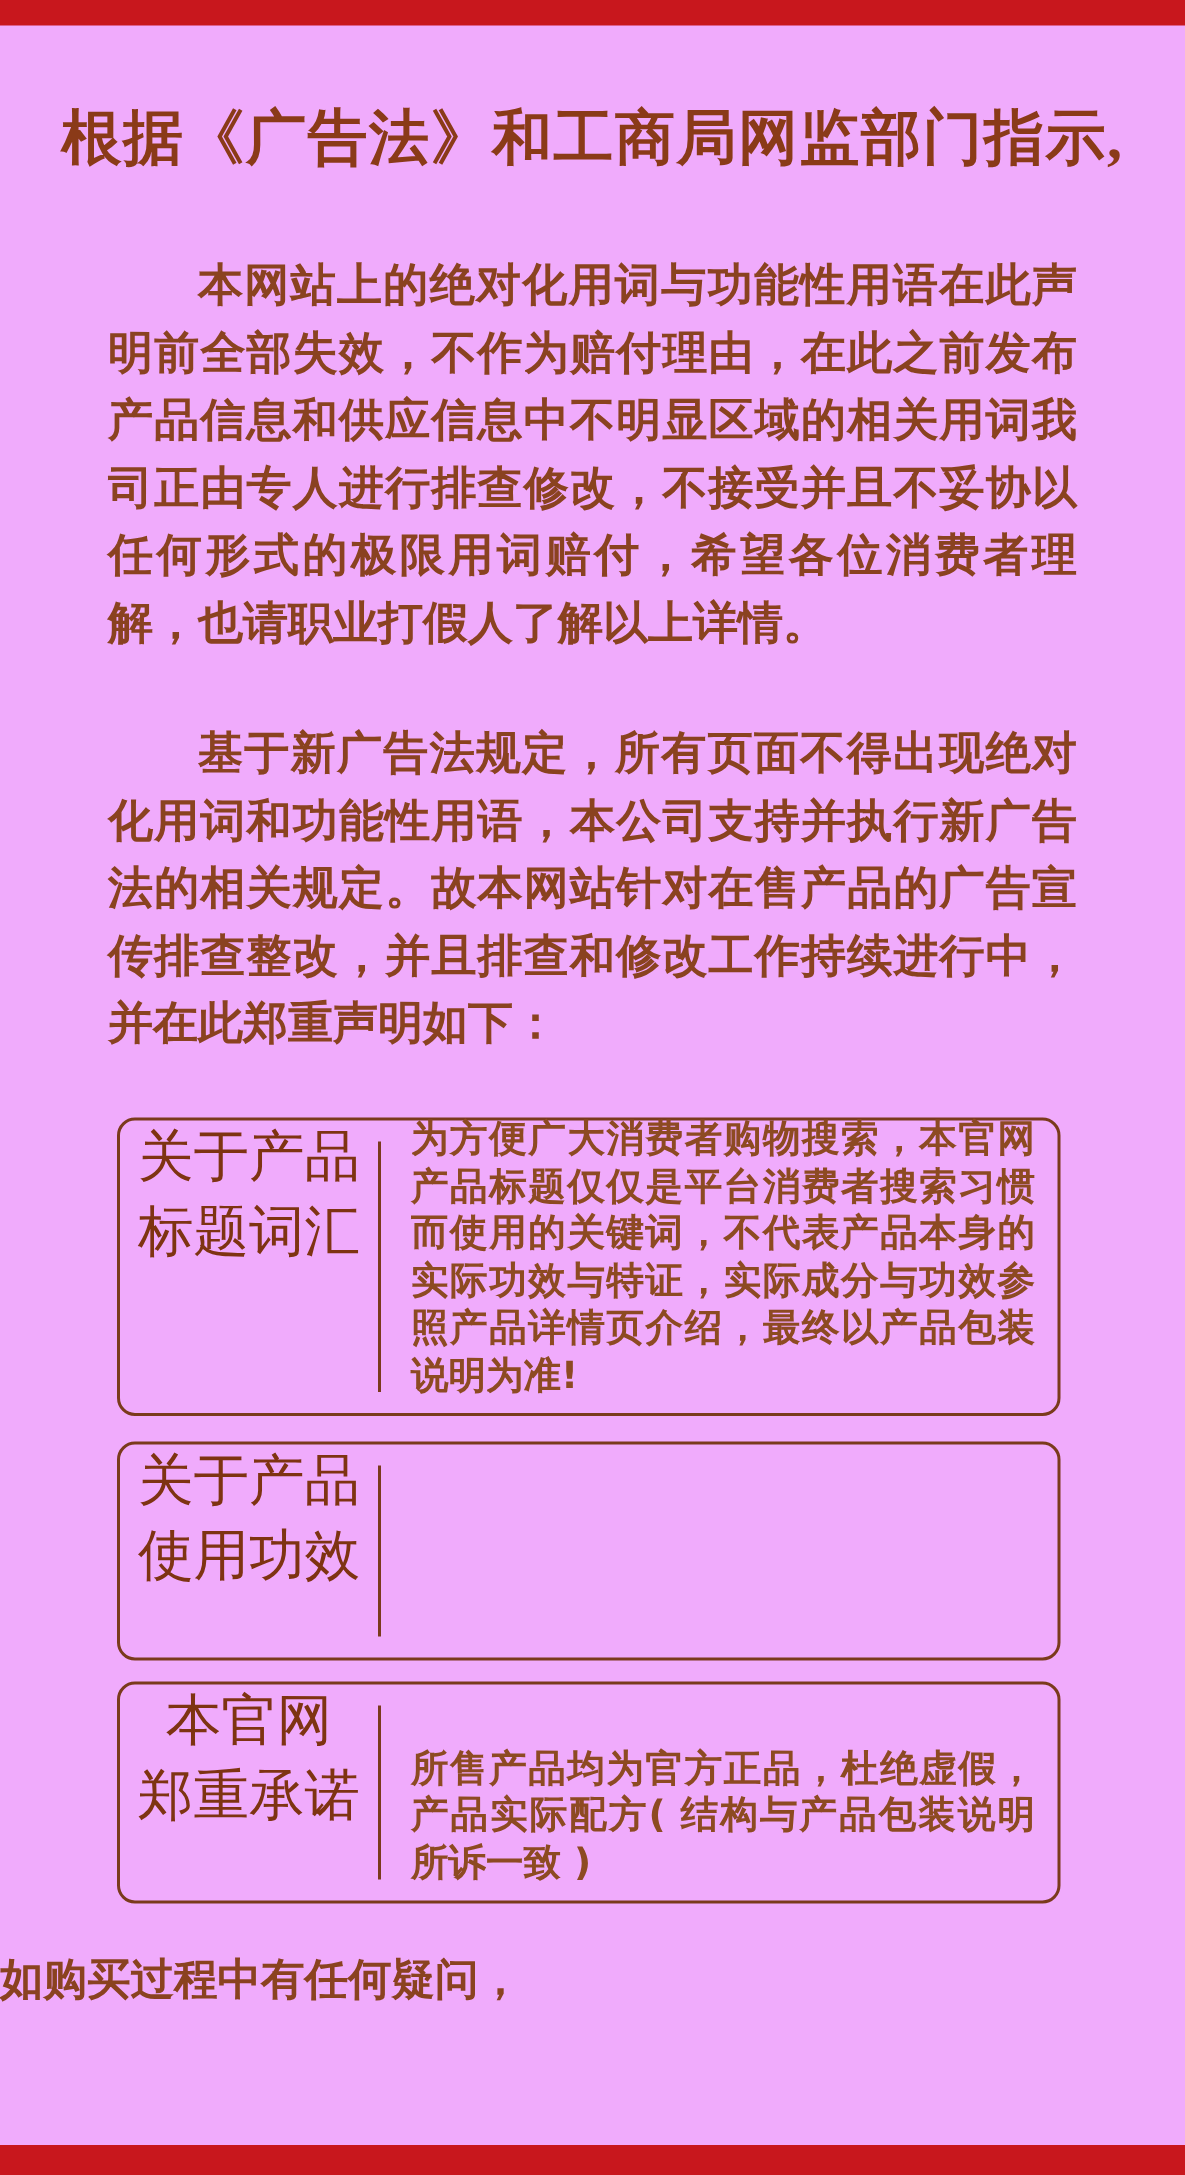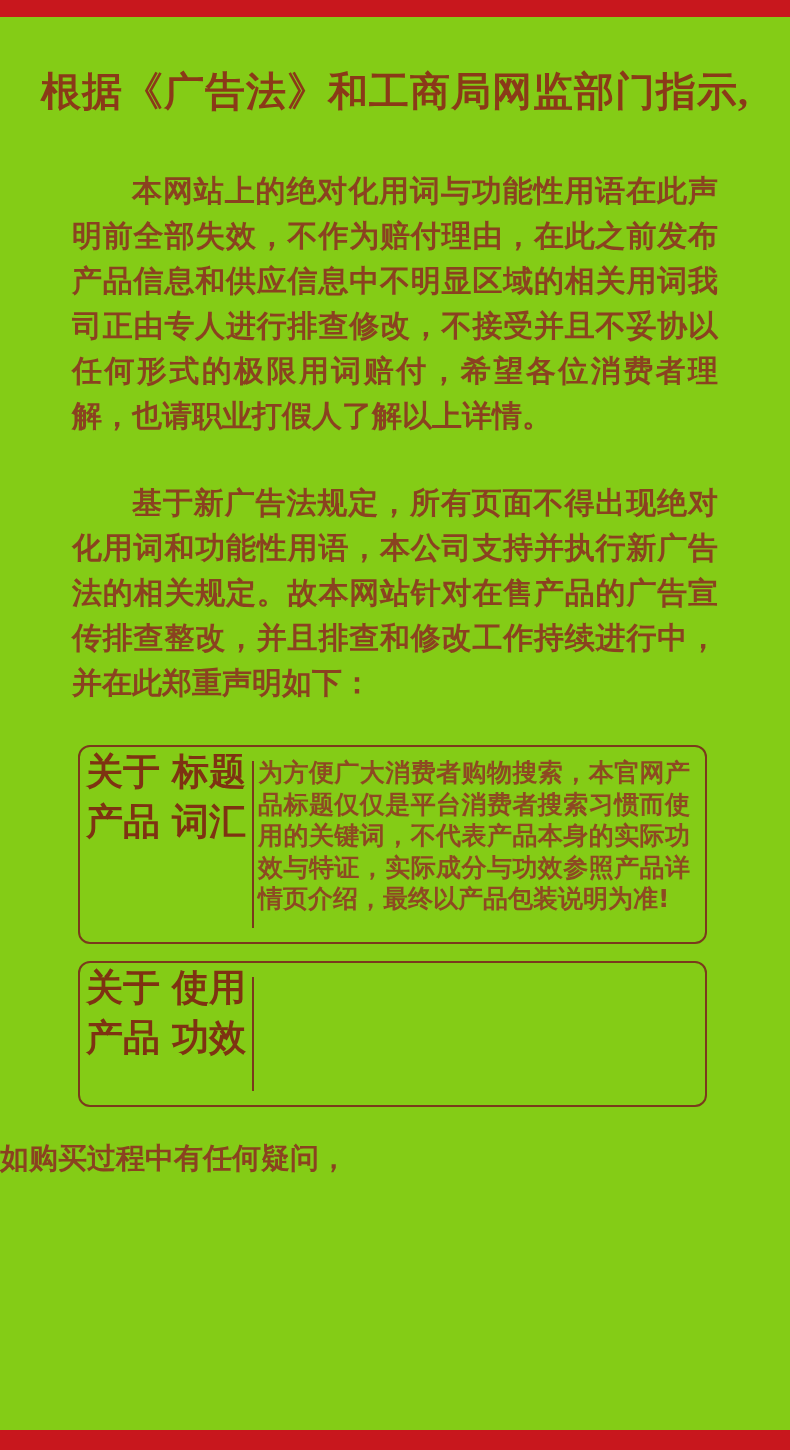--- a/index.html
+++ b/index.html
@@ -3,21 +3,21 @@
 <meta charset="utf-8">
 <style>
   html, body { margin: 0; padding: 0; }
   body { background: #e8e8e8; }
 
   .page {
     position: relative;
     width: 790px;
     height: 1450px;
     margin: 0 auto;
-    background: #84cc16;
+    background: #f0abfc;
     overflow: hidden;
     font-family: "Liberation Serif", "DejaVu Serif", serif;
   }
 
   .red-bar {
     position: absolute;
     left: 0;
     width: 100%;
     background: #c8171d;
   }
@@ -55,39 +55,40 @@
     display: flex;
     align-items: stretch;
   }
   .notice-box.b1 { margin-top: 40px; height: 199px; }
   .notice-box.b2 { margin-top: 17px; height: 146px; }
   .notice-box.b3 { margin-top: 14px; height: 148px; }
 
   .notice-label {
     flex: 0 0 172px;
     display: flex;
+    flex-direction: column;
     justify-content: flex-start;
     text-align: center;
     color: #7e3312;
     font-size: 37px;
-    font-weight: 700;
+    font-weight: 400;
     line-height: 50px;
   }
 
   .notice-divider {
     flex: 0 0 2px;
     background: #7a3a1c;
     margin: 14px 0;
   }
 
   .notice-text {
     flex: 1 1 auto;
     display: flex;
-    align-items: flex-start;
-    padding: 10px 15px 10px 4px;
+    align-items: flex-end;
+    padding: 10px 15px 10px 20px;
     color: #8d4a22;
     font-family: "DejaVu Sans", "Liberation Sans", sans-serif;
     font-size: 25px;
     font-weight: 700;
     line-height: 31.5px;
     text-align: justify;
   }
 
   .footer-block {
     margin-top: 30px;
@@ -125,20 +126,30 @@
   </div>
 
   <div class="notice-box b2">
     <div class="notice-label">
       <div>关于产品</div>
       <div>使用功效</div>
     </div>
     <div class="notice-divider"></div>
   </div>
 
+  <div class="notice-box b3">
+    <div class="notice-label">
+      <div>本官网</div>
+      <div>郑重承诺</div>
+    </div>
+    <div class="notice-divider"></div>
+    <div class="notice-text">
+      <span>所售产品均为官方正品，杜绝虚假，产品实际配方( 结构与产品包装说明所诉一致 )</span>
+    </div>
+  </div>
 
   <div class="footer-block">
     <div>如购买过程中有任何疑问，</div>
   </div>
 
   <div class="red-bar bottom"></div>
 
 </div>
 
 </body></html>

